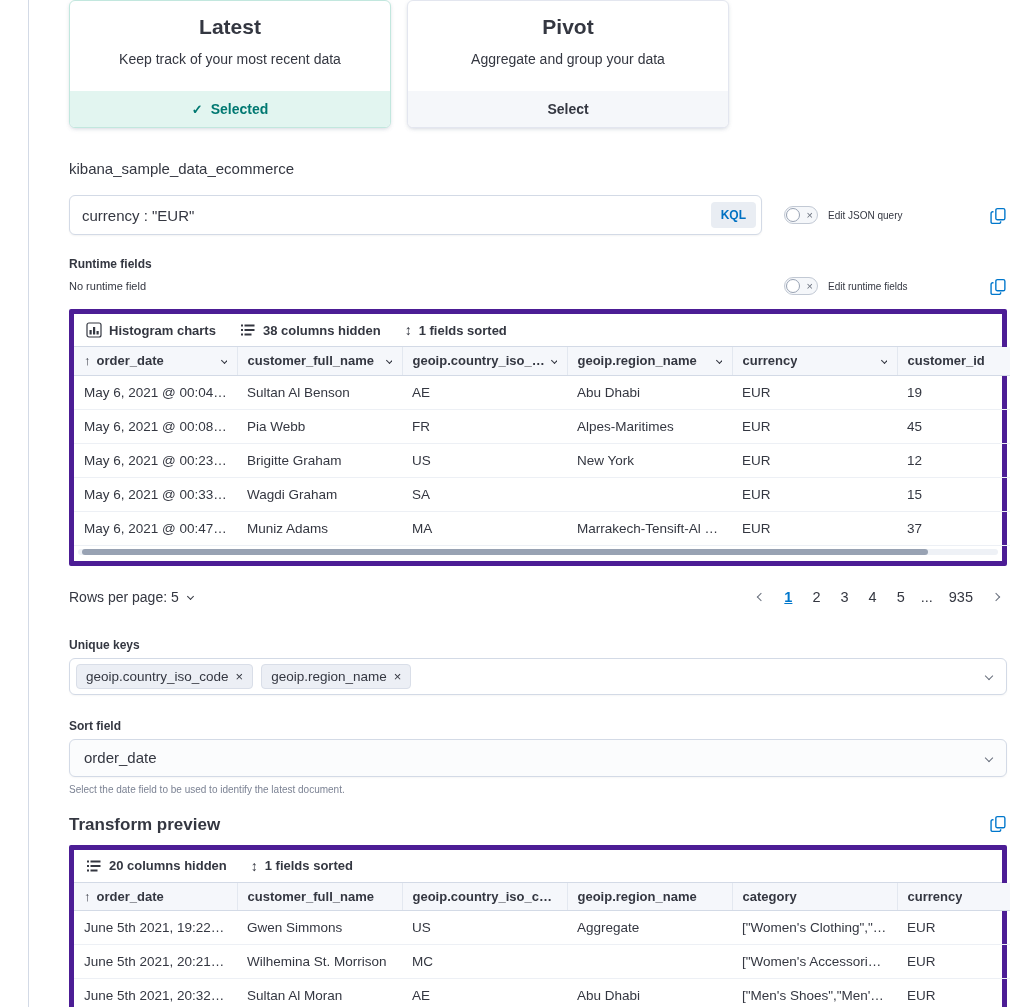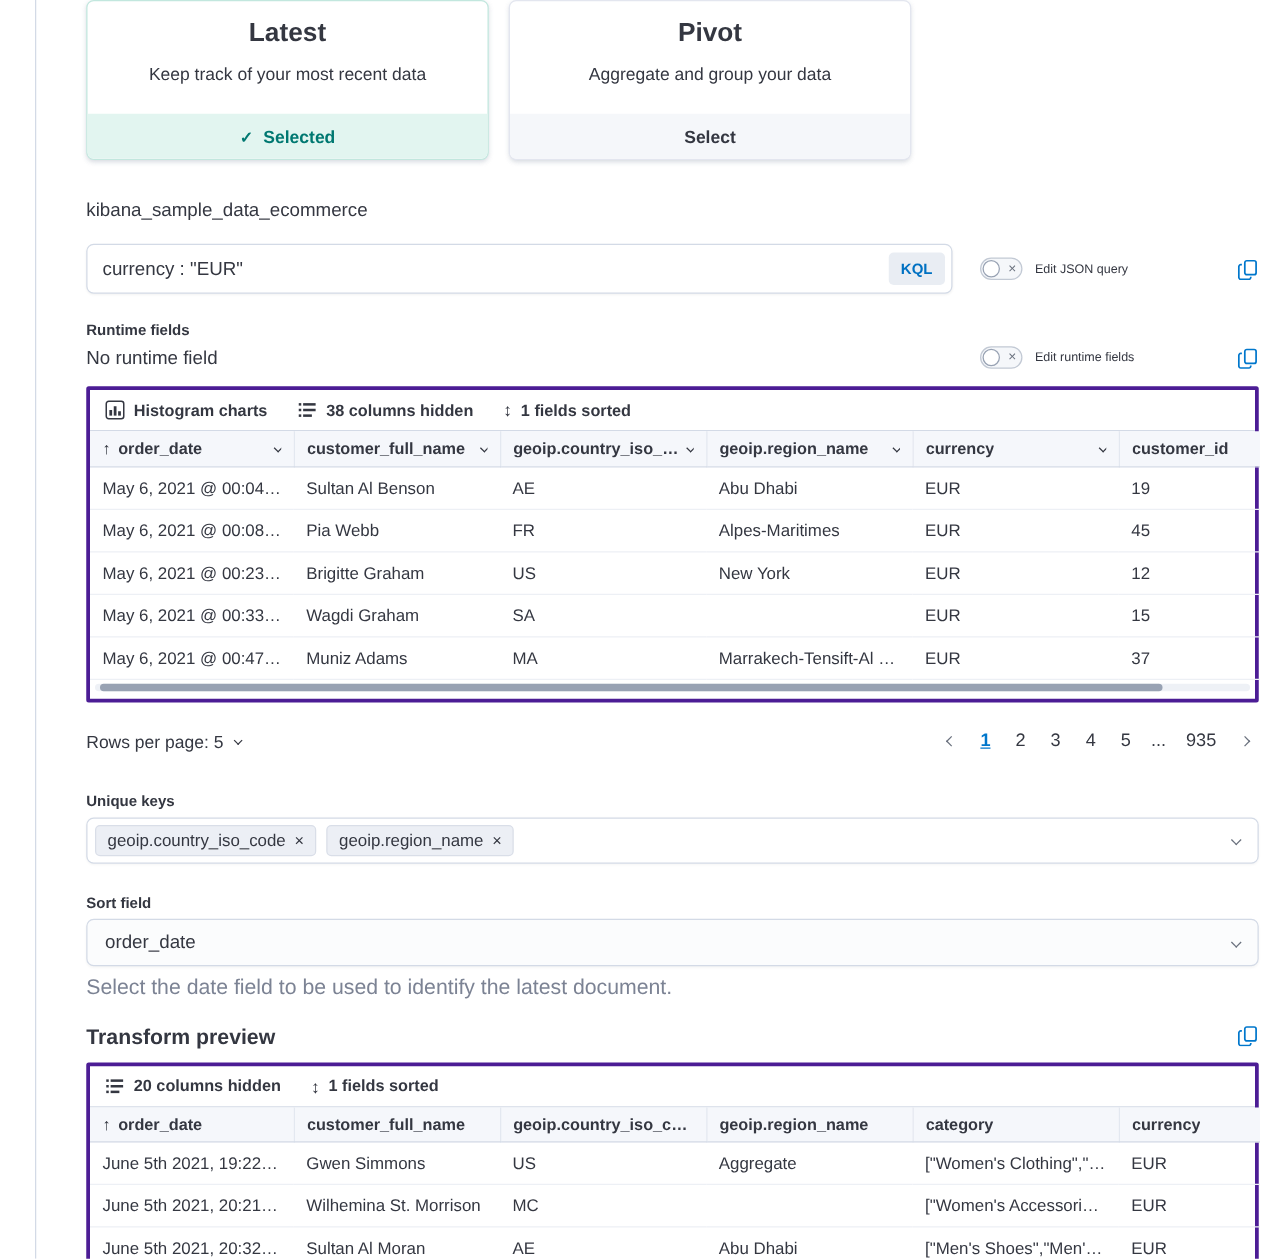--- a/index.html
+++ b/index.html
@@ -50,24 +50,24 @@
   }
   .toggle .knob {
     position:absolute; left:1px; top:1px; width:14px; height:14px; border-radius:50%;
     background:#fff; border:1px solid #98a2b3;
   }
   .toggle .x { position:absolute; right:4px; top:1px; font-size:11px; line-height:14px; color:#69707d; }
   .toggle-label { font-size:10px; }
   .copy-icon { margin-left:auto; cursor:pointer; display:inline-flex; }
 
   .runtime-row { display:flex; align-items:center; margin-bottom:14px; }
-  .runtime-value { width:693px; font-size:15px; }
+  .runtime-value { width:693px; font-size:11px; }
 
   
-  .grid { border:3px solid #4c1d95; border-radius:2px; background:#fff; }
+  .grid { border:5px solid #4c1d95; border-radius:2px; background:#fff; }
   .grid-toolbar {
     display:flex; align-items:center; gap:24px; padding:8px 12px;
     border-bottom:1px solid #d3dae6; font-size:13px; font-weight:700;
   }
   .toolbar-btn { display:inline-flex; align-items:center; gap:7px; cursor:pointer; background:none; border:none; font:inherit; color:#343741; padding:0; }
   .toolbar-btn svg { display:block; }
   .sort-glyph { font-size:14px; font-weight:400; }
 
   table { width:100%; border-collapse:collapse; table-layout:fixed; }
   thead th {
@@ -115,21 +115,21 @@
     border-radius:4px; padding:4px 9px; font-size:13.5px;
   }
   .pill-x { font-size:13px; color:#343741; cursor:pointer; line-height:1; }
   .combo .chev, .select .chev { margin-left:auto; border-color:#69707d; }
 
   .select {
     border:1px solid #d3dae6; border-radius:6px; height:38px; background:#fbfcfd;
     display:flex; align-items:center; padding:0 14px; font-size:15px; cursor:pointer;
     box-shadow:0 1px 2px rgba(0,0,0,.04);
   }
-  .help-text { font-size:17px; color:#7c8394; margin-top:7px; margin-bottom:20px; }
+  .help-text { font-size:10px; color:#7c8394; margin-top:7px; margin-bottom:20px; }
 
   .preview-header { display:flex; align-items:flex-start; justify-content:space-between; margin-bottom:10px; }
   .preview-title { font-size:17px; font-weight:700; margin:0; }
 </style>
 </head>
 <body>
 
 <div class="left-rail"></div>
 
 <div class="page">

